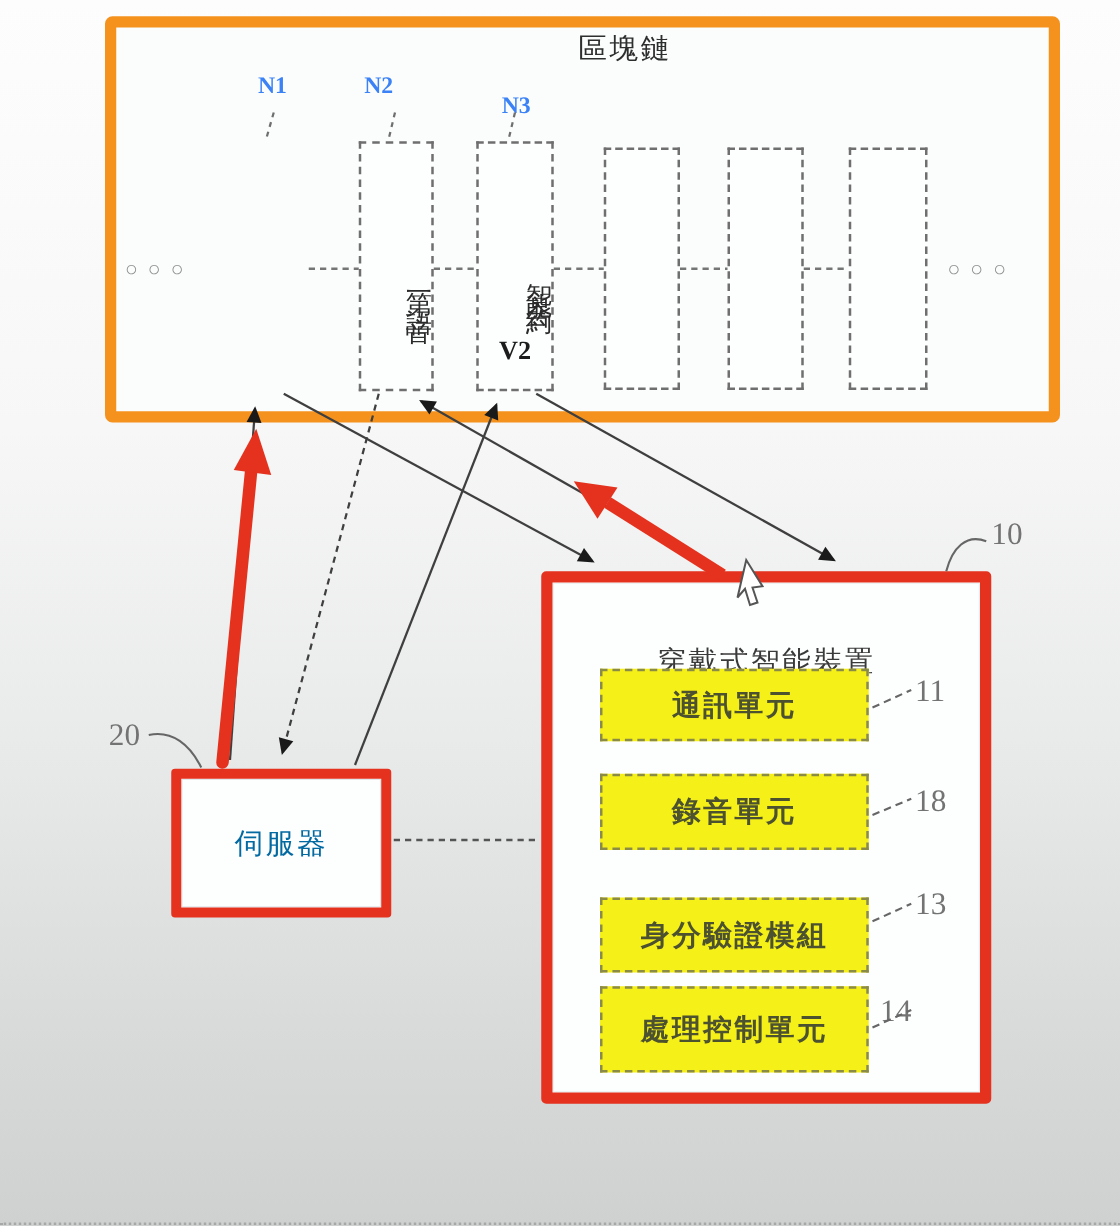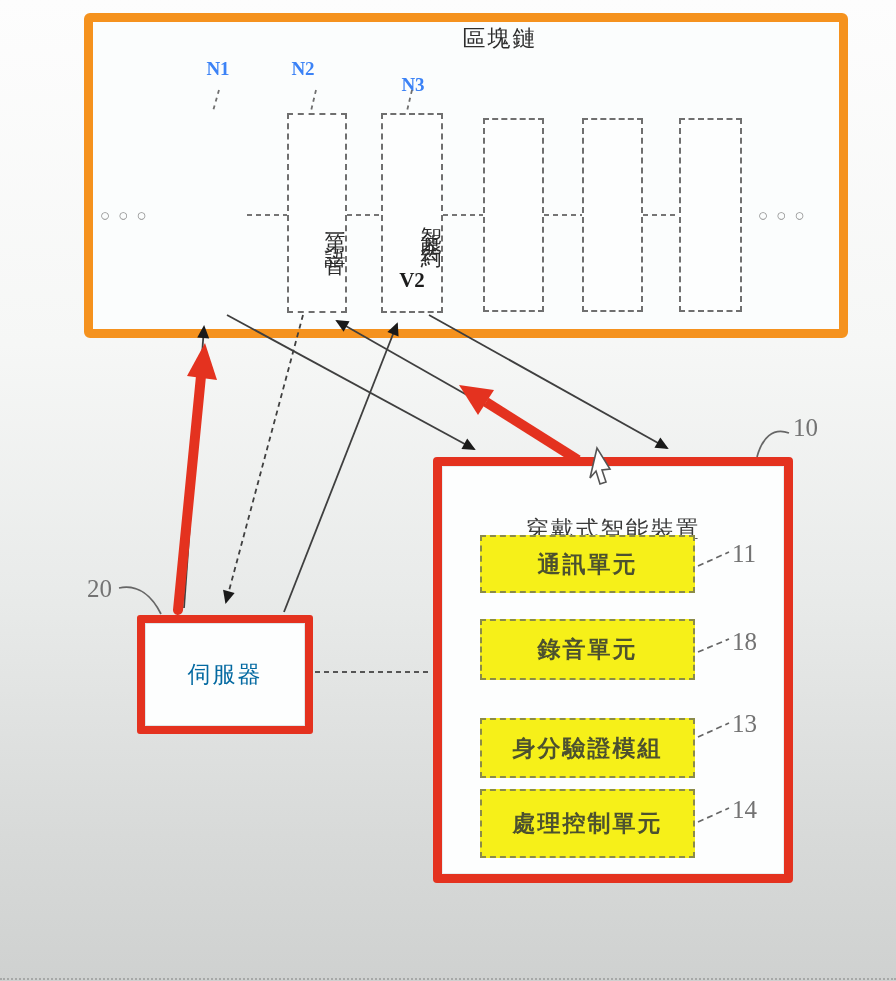--- a/index.html
+++ b/index.html
@@ -96,21 +96,21 @@
   <div class="abs ref-num" style="left:793px;top:414px;">10</div>
 
   <div class="abs unit" style="top:619px;height:61px;">錄音單元</div>
   <div class="abs unit" style="top:535px;">通訊單元</div>
   <div class="abs unit" style="top:704px;height:60px;margin-top:14px;">身分驗證模組</div>
   <div class="abs unit" style="top:789px;height:69px;">處理控制單元</div>
 
   <div class="abs ref-num" style="left:732px;top:540px;font-family:Liberation Serif, serif;">11</div>
   <div class="abs ref-num" style="left:732px;top:628px;">18</div>
   <div class="abs ref-num" style="left:732px;top:710px;">13</div>
-  <div class="abs ref-num" style="left:732px;top:796px;">14</div>
+  <div class="abs ref-num" style="left:704px;top:796px;">14</div>
 
   <div class="abs server-box">伺服器</div>
   <div class="abs ref-num" style="left:87px;top:575px;">20</div>
 
   <div class="abs bottom-strip"></div>
 
   <svg class="overlay" width="896" height="981" viewBox="0 0 896 981">
     <defs>
       <marker id="ah" markerUnits="userSpaceOnUse" markerWidth="16" markerHeight="14" refX="12" refY="7" orient="auto">
         <path d="M1,1 L14,7 L1,13 Z" fill="#1a1a1a"></path>

